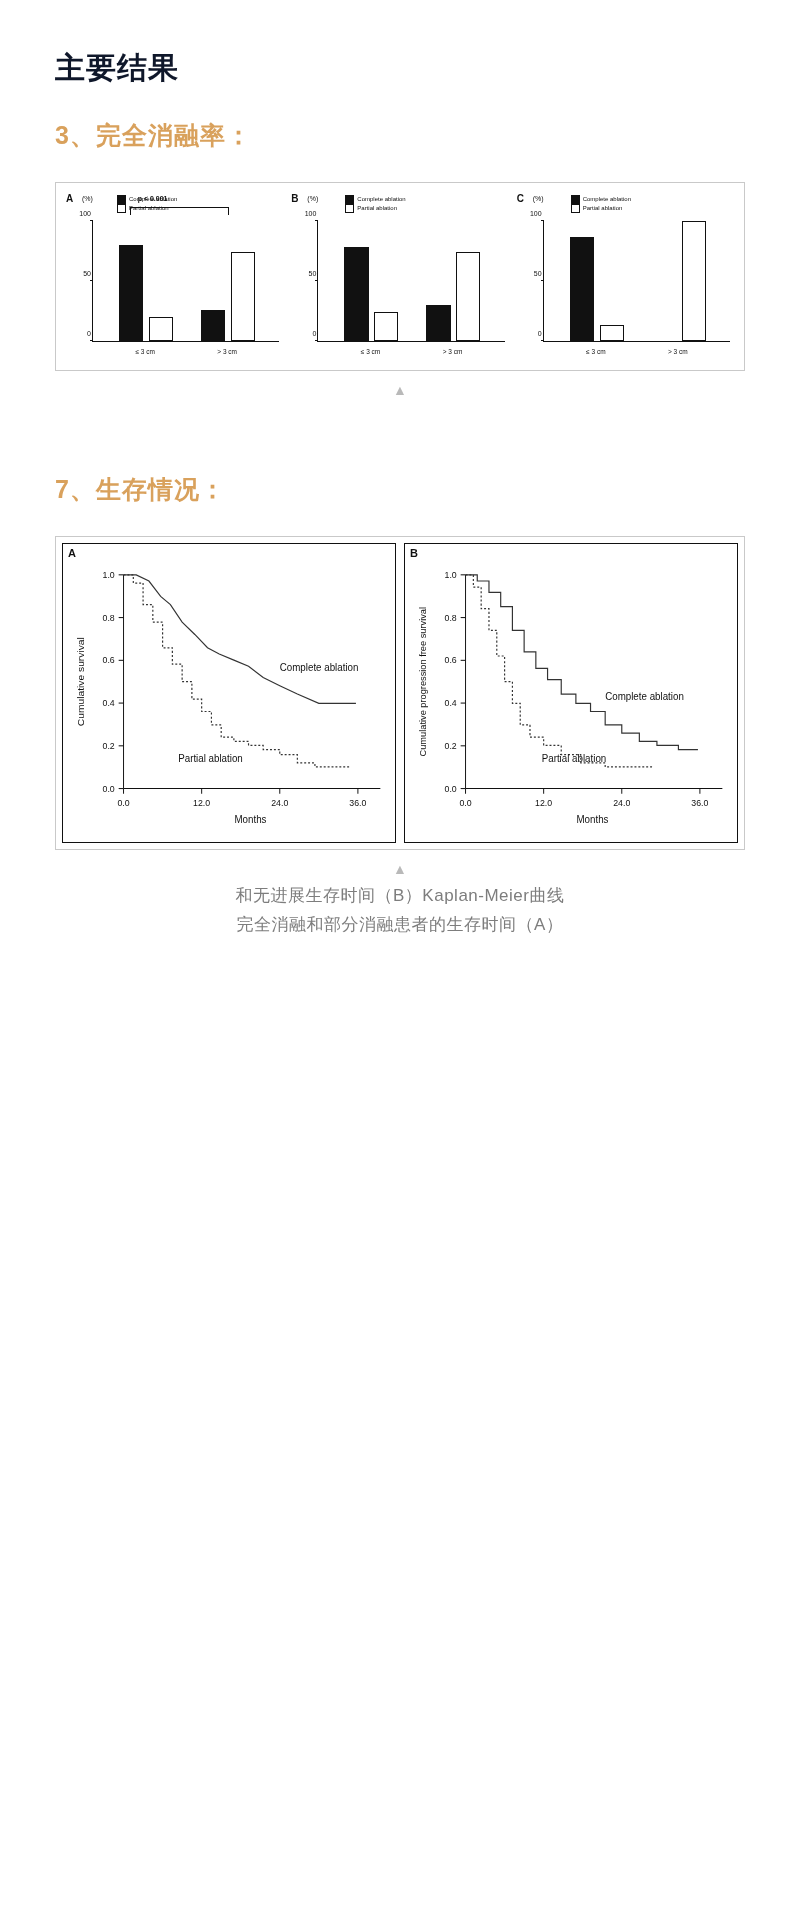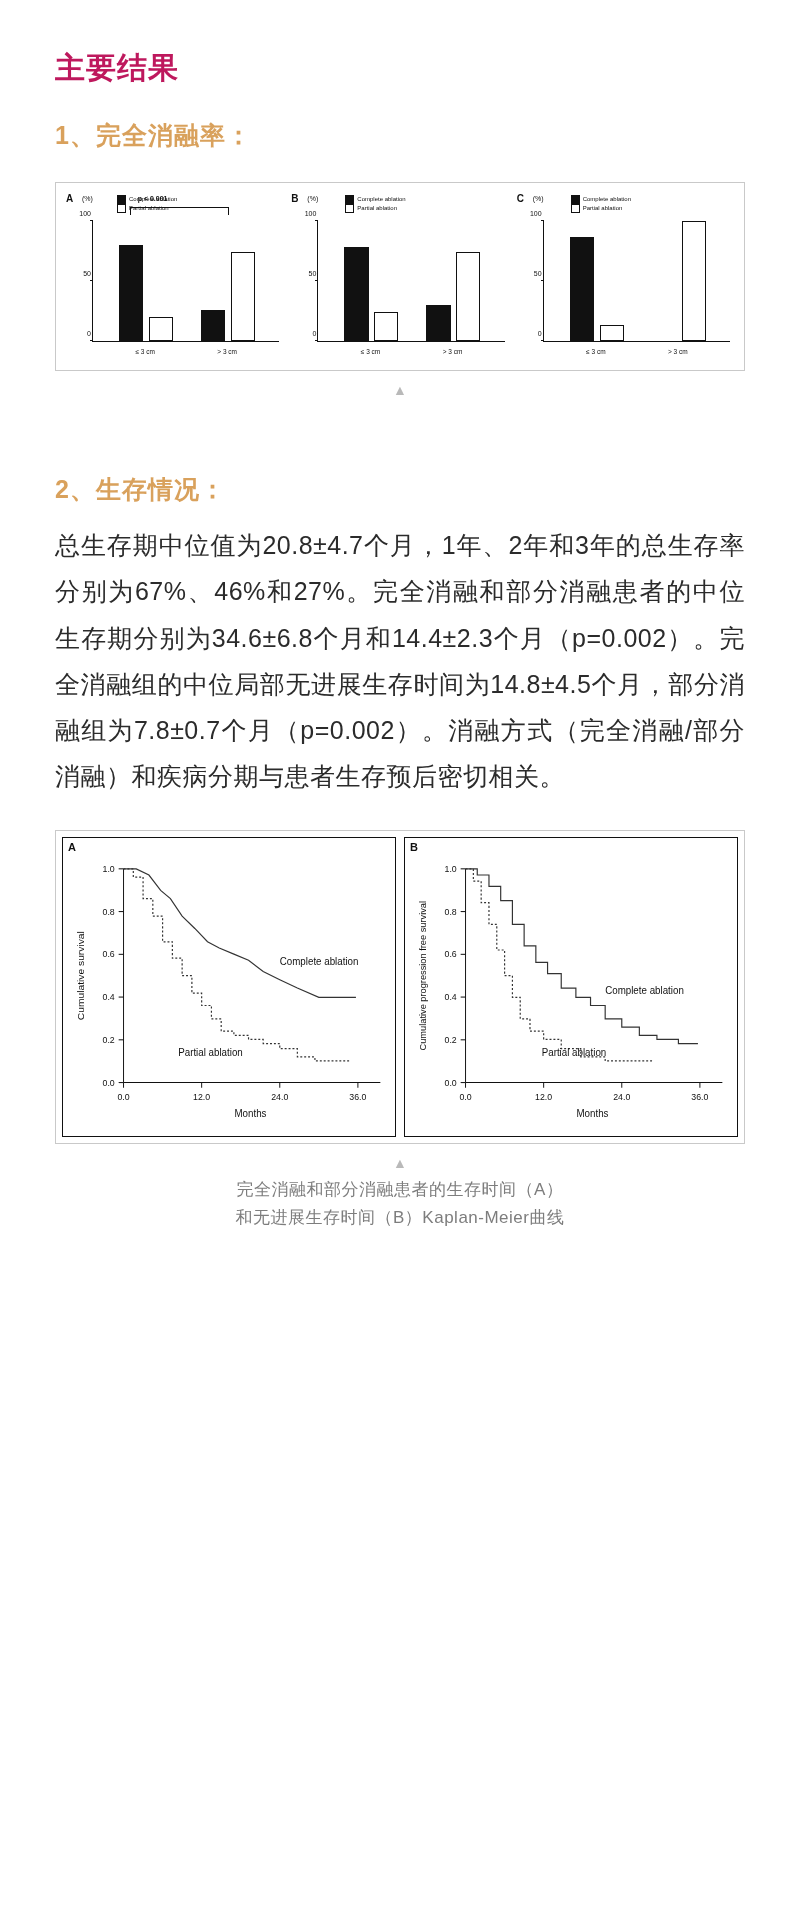--- a/index.html
+++ b/index.html
@@ -15,21 +15,21 @@
     -webkit-font-smoothing: antialiased;
   }
   .page {
     width: 800px;
     box-sizing: border-box;
     padding: 30px 55px 40px 55px;
   }
   h1.section-title {
     font-size: 30px;
     font-weight: bold;
-    color: #be185d;
+    color: #0f172a;
     margin: 18px 0 30px 0;
     letter-spacing: 1px;
   }
   h2.sub-title {
     font-size: 25px;
     font-weight: bold;
     color: #d9a15c;
     margin: 24px 0 16px 0;
     letter-spacing: 1px;
   }
@@ -188,21 +188,21 @@
   }
   .km-svg { width: 100%; height: 100%; display: block; }
 </style>
 </head>
 <body>
 
 <div class="page">
 
   <h1 class="section-title">主要结果</h1>
 
-  <h2 class="sub-title">1、完全消融率：</h2>
+  <h2 class="sub-title">3、完全消融率：</h2>
 
   <div class="figure-block">
     <div class="figure-frame">
       <div class="bars-wrap">
 
         <div class="bars-panel">
           <div class="panel-letter">A</div>
           <div class="panel-unit">(%)</div>
           <div class="legend">
             <div class="row">
@@ -296,22 +296,21 @@
           </div>
         </div>
 
       </div>
     </div>
     <div class="caption-arrow">▲</div>
   </div>
 
   <div class="spacer-lg"></div>
 
-  <h2 class="sub-title">2、生存情况：</h2>
-  <p class="body-text">总生存期中位值为20.8±4.7个月，1年、2年和3年的总生存率分别为67%、46%和27%。完全消融和部分消融患者的中位生存期分别为34.6±6.8个月和14.4±2.3个月（p=0.002）。完全消融组的中位局部无进展生存时间为14.8±4.5个月，部分消融组为7.8±0.7个月（p=0.002）。消融方式（完全消融/部分消融）和疾病分期与患者生存预后密切相关。</p>
+  <h2 class="sub-title">7、生存情况：</h2>
 
   <div class="figure-block">
     <div class="figure-frame">
       <div class="km-wrap">
 
         <div class="km-panel">
           <div class="km-letter">A</div>
           <svg class="km-svg" viewBox="0 0 340 290" preserveAspectRatio="none">
 
             <line x1="62" y1="30" x2="62" y2="238" stroke="#111" stroke-width="1"></line>
@@ -391,18 +390,18 @@
 
             <text x="205" y="152" font-size="10" fill="#111" font-family="Liberation Sans, sans-serif">Complete ablation</text>
             <text x="140" y="212" font-size="10" fill="#111" font-family="Liberation Sans, sans-serif">Partial ablation</text>
           </svg>
         </div>
 
       </div>
     </div>
     <div class="caption-arrow">▲</div>
     <div class="caption">
+      <div>和无进展生存时间（B）Kaplan-Meier曲线</div>
       <div>完全消融和部分消融患者的生存时间（A）</div>
-      <div>和无进展生存时间（B）Kaplan-Meier曲线</div>
     </div>
   </div>
 
 </div>
 
 </body></html>

